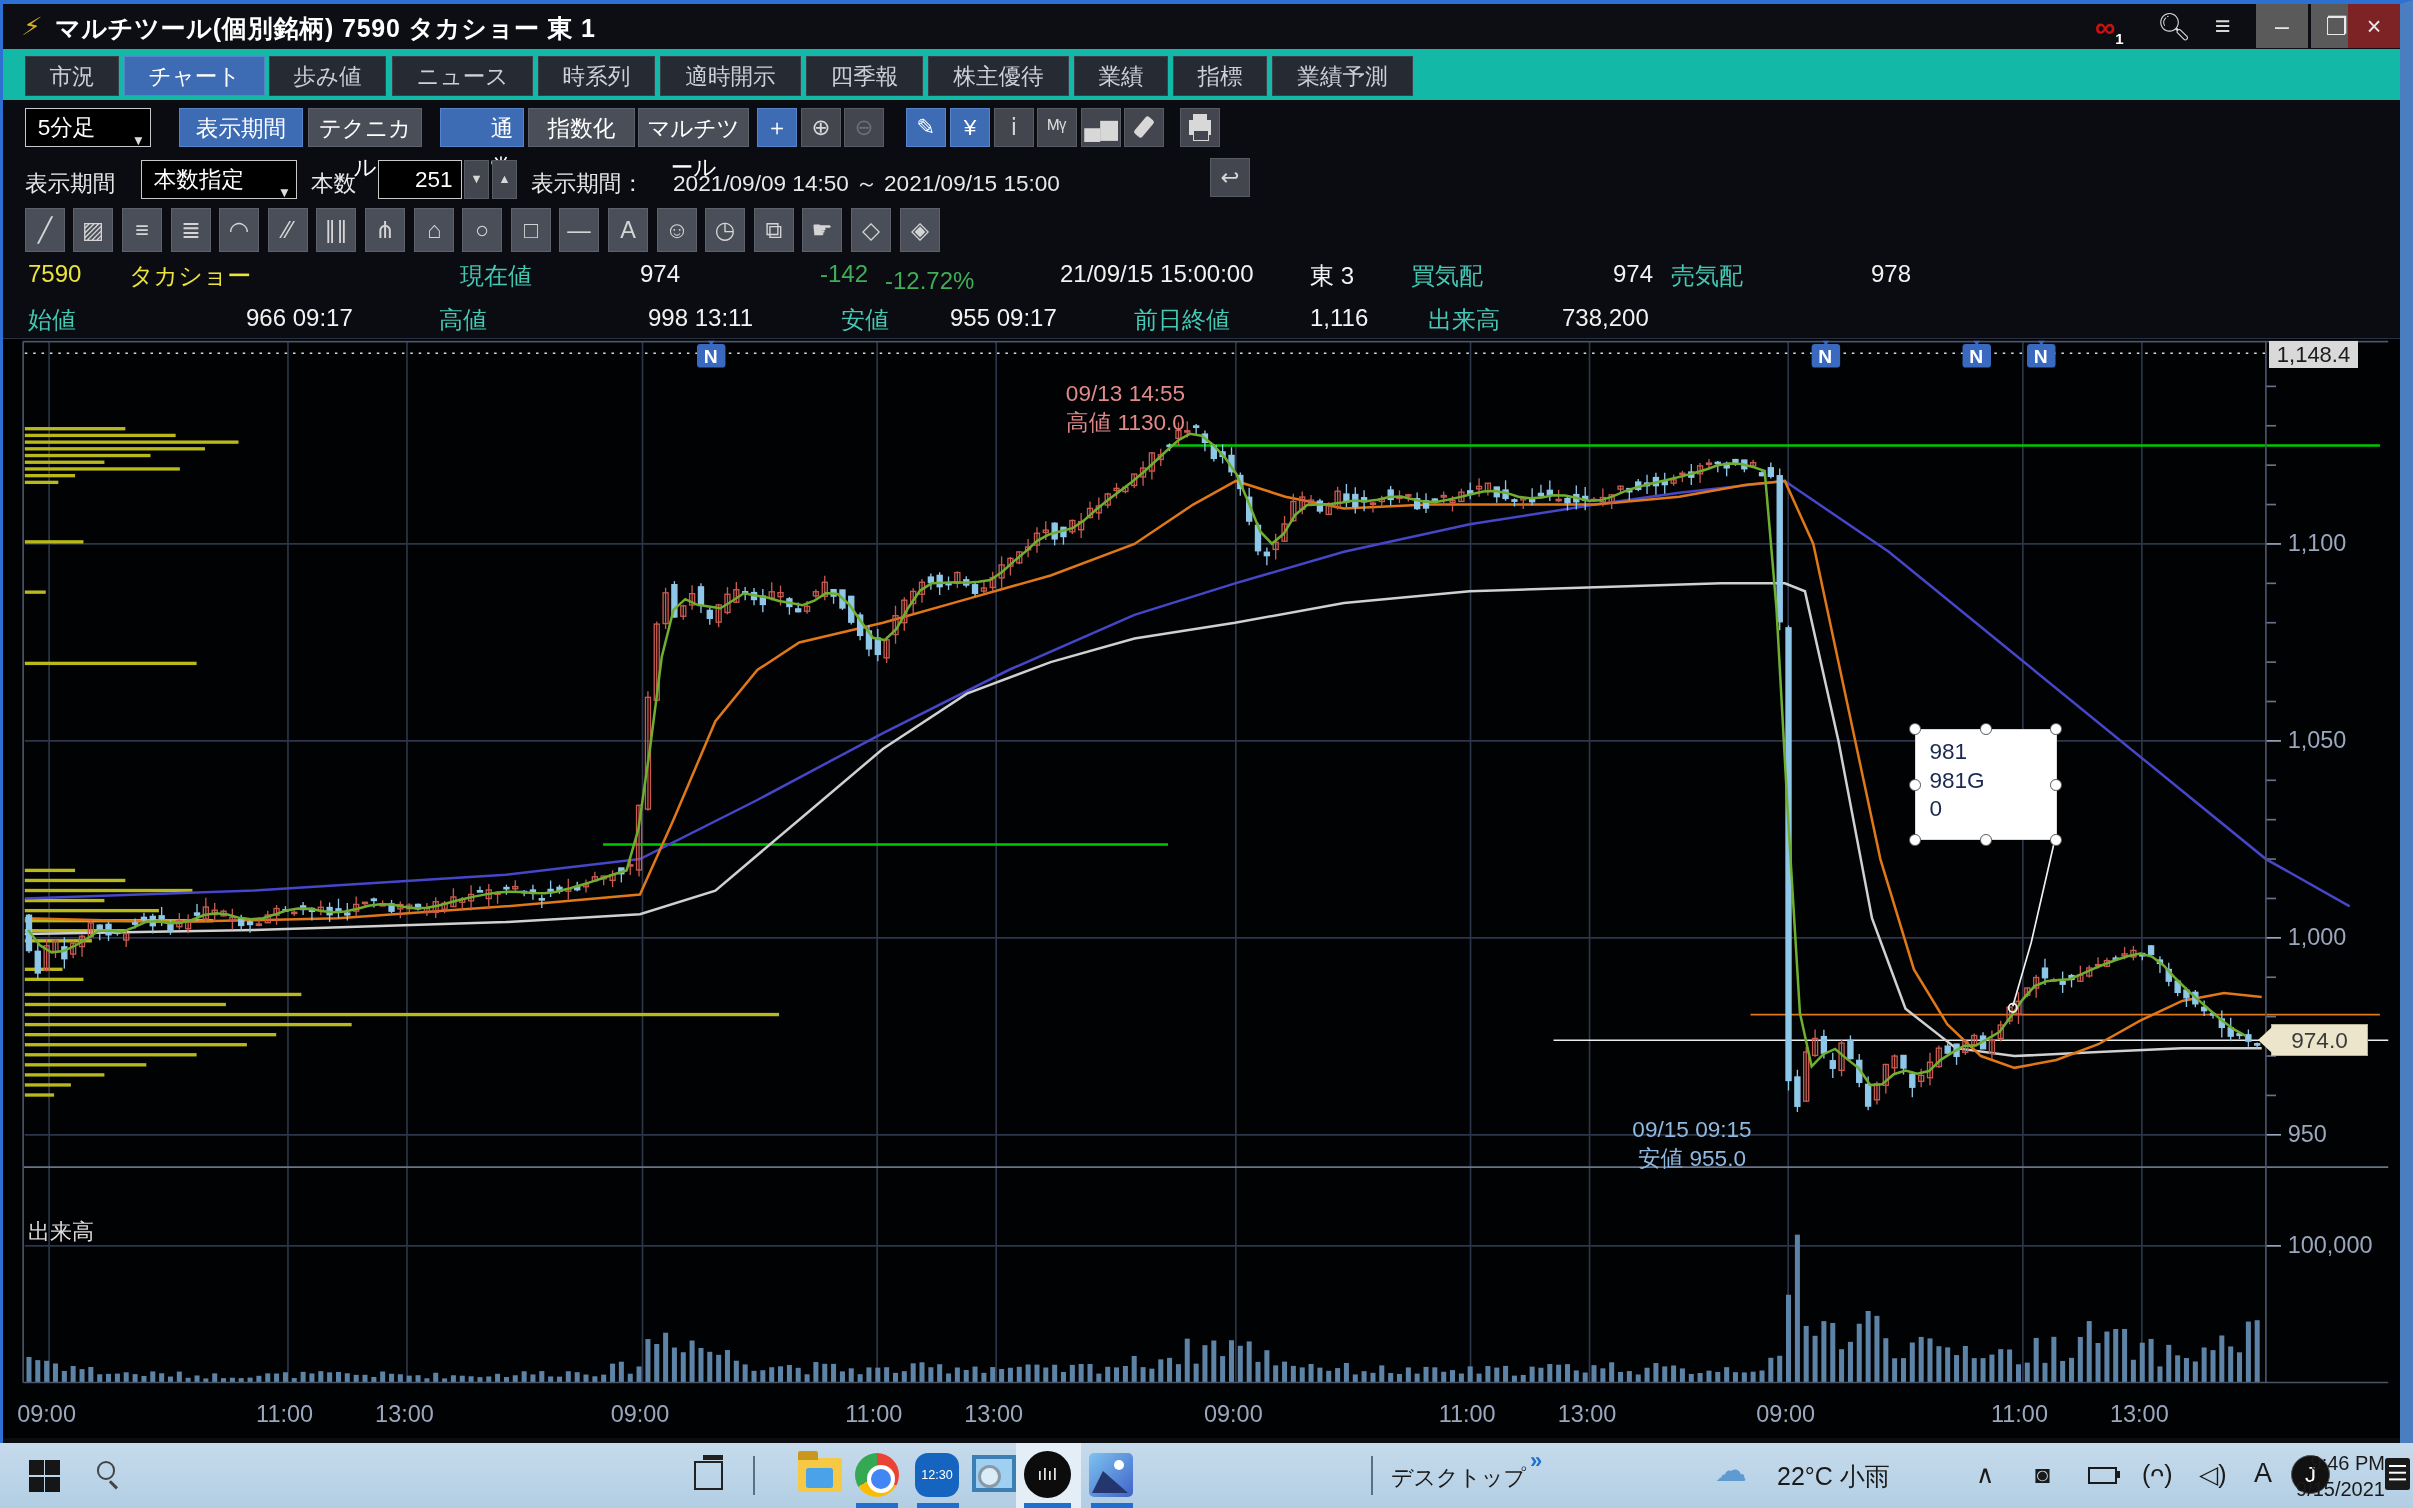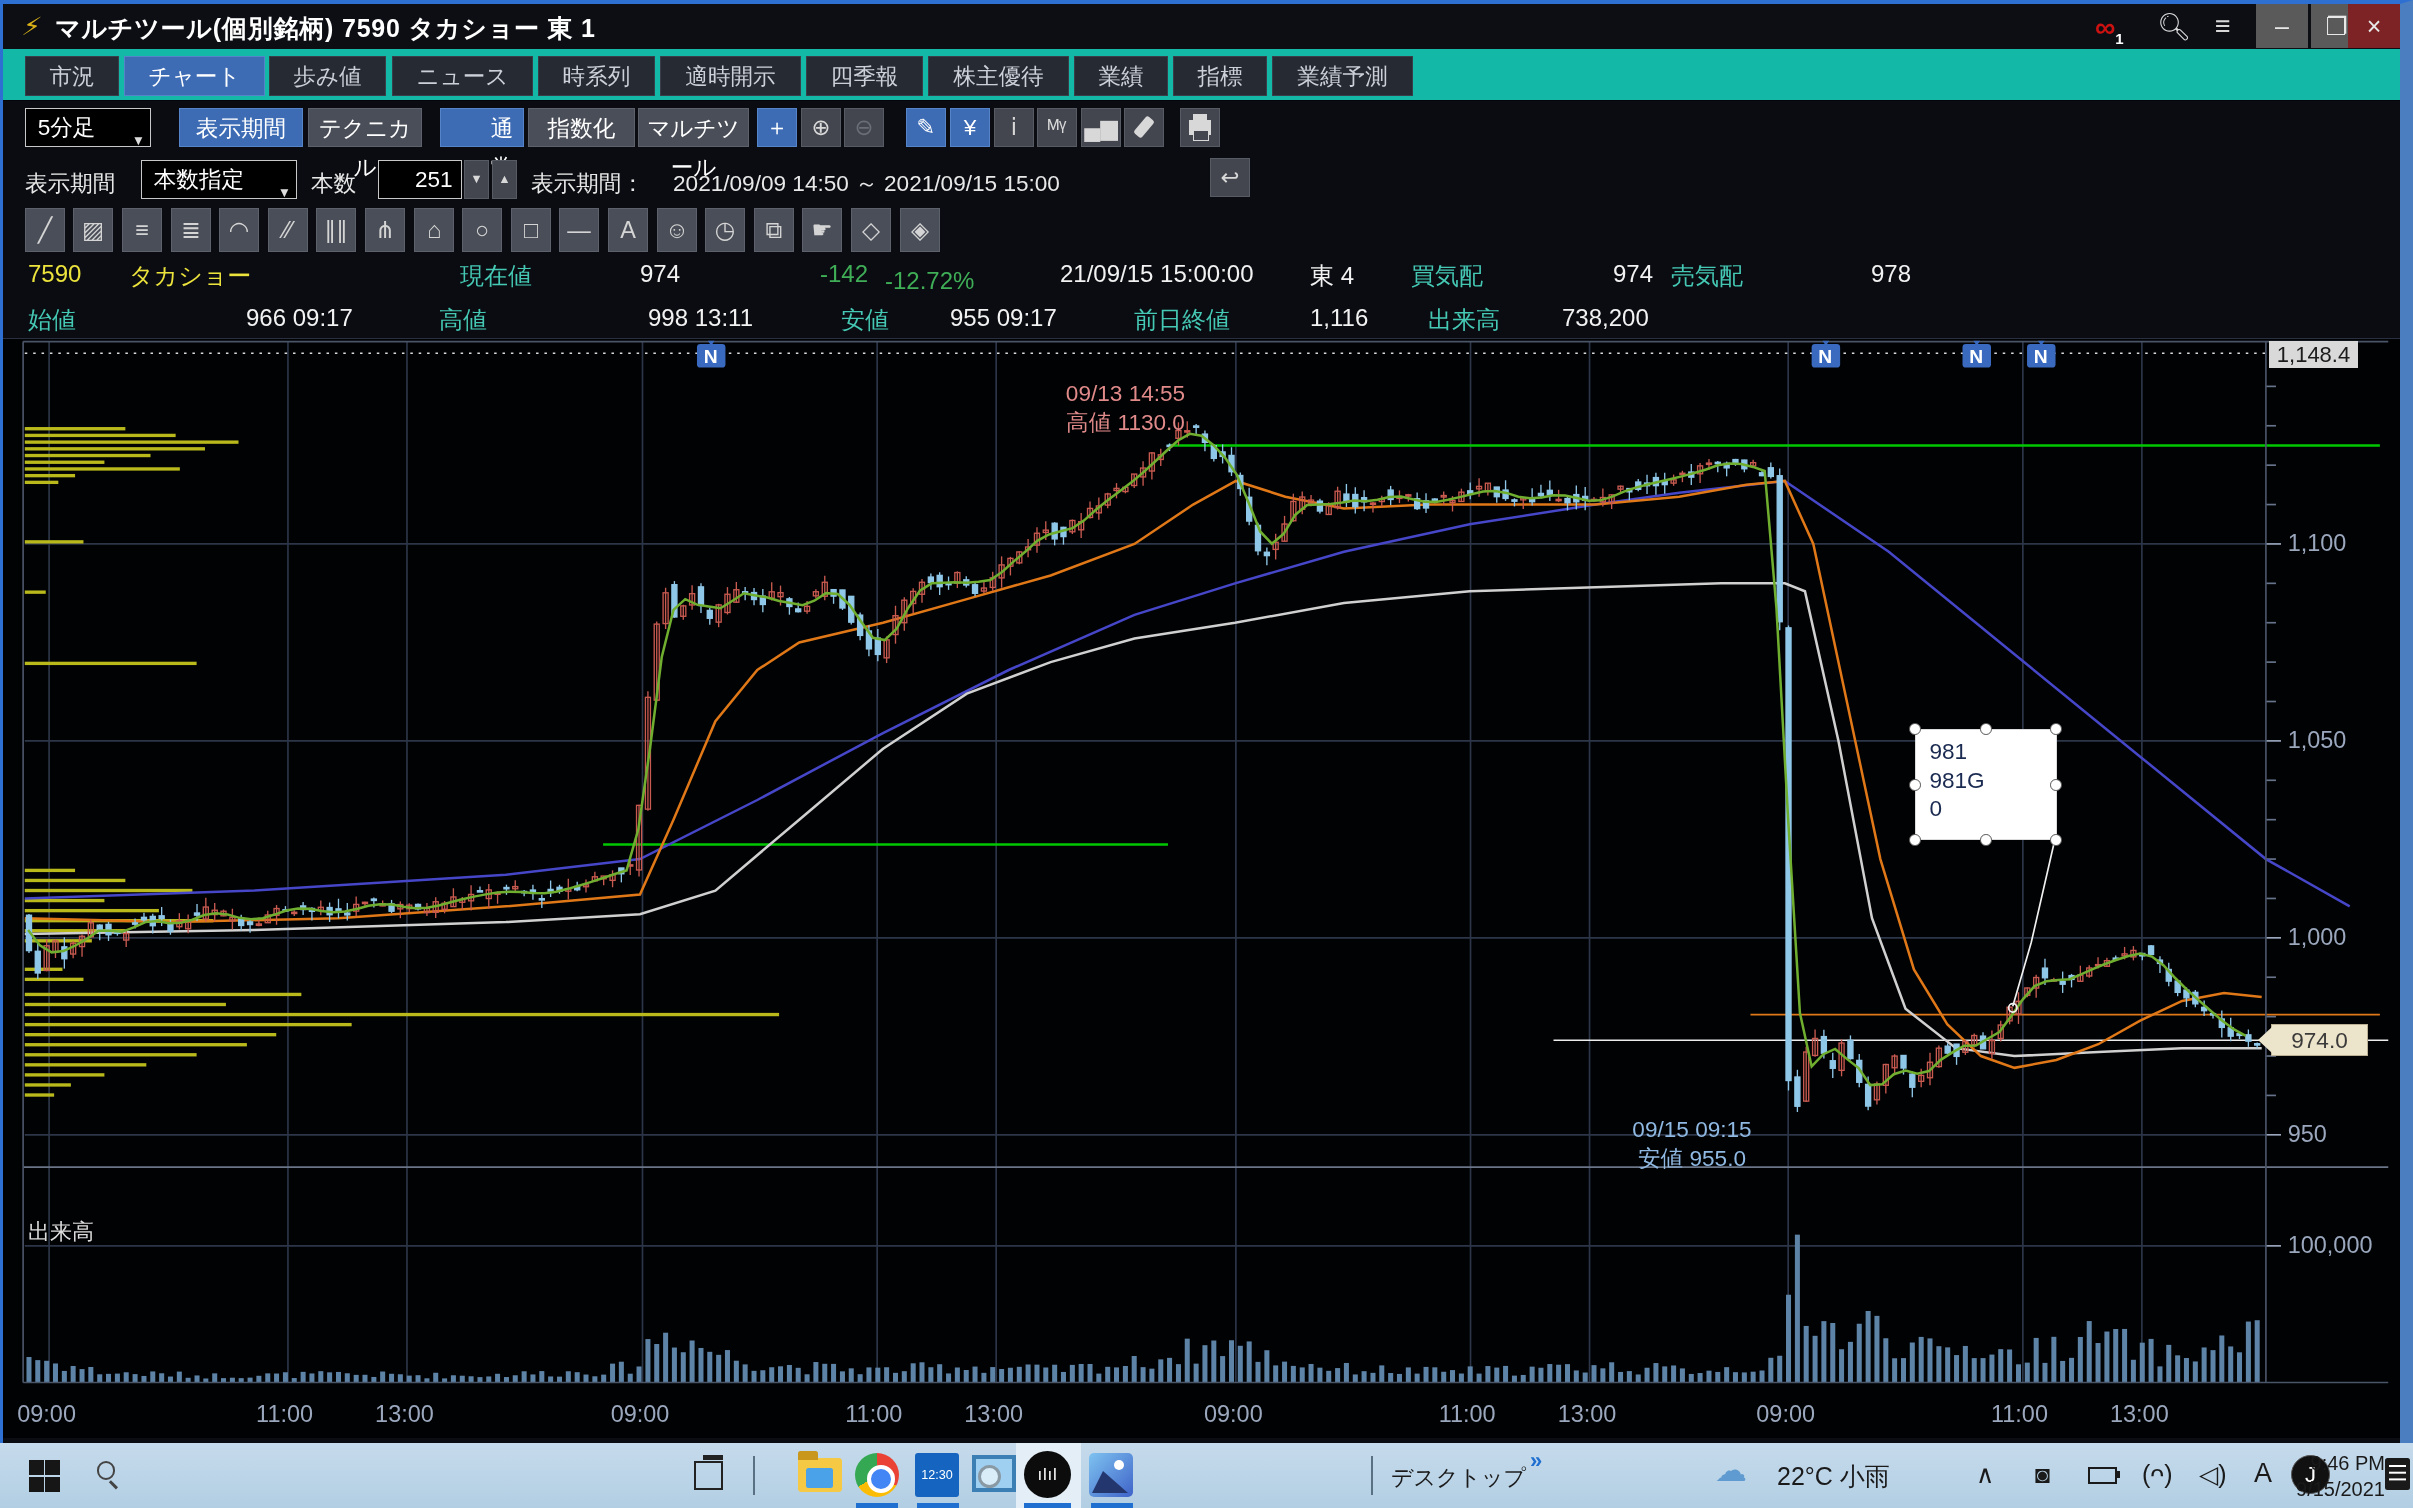--- a/index.html
+++ b/index.html
@@ -81,21 +81,21 @@
   .chev { position:absolute; left:1530px; top:5px; color:#1f6fd0; font-size:22px; font-weight:bold; }
   
   .folder { position:absolute; left:798px; top:15px; width:44px; height:34px; background:#f6c944; border-radius:3.4px; }
   .folder:before { content:""; position:absolute; left:0; top:-6.7px; width:20px; height:8.4px; background:#c9971c; border-radius:2.5px 2.5px 0 0; }
   .folder:after { content:""; position:absolute; left:8.4px; top:10px; width:27px; height:20px; background:#4aa3e8; border-radius:2.5px; }
   .chrome { position:absolute; left:855px; top:10px; width:44px; height:44px; border-radius:50%;
     background:conic-gradient(#ea4335 0 33%,#fbbc05 33% 66%,#34a853 66% 100%); }
   .chrome:after { content:""; position:absolute; left:11.7px; top:11.7px; width:20px; height:20px;
     background:#4285f4; border:4.2px solid #fff; border-radius:50%; }
   .bluetile { position:absolute; left:915px; top:10px; width:44px; height:44px; background:#1565c0;
-    color:#fff; font-size:12.6px; text-align:center; line-height:44px; border-radius:3px; }
+    color:#fff; font-size:12.6px; text-align:center; line-height:44px; border-radius:13px; }
   .magtool { position:absolute; left:972px; top:11.7px; width:44px; height:37px; border:4.2px solid #3c7fb5; background:#9fd0f2; }
   .magtool:after { content:""; position:absolute; left:1.7px; top:6.7px; width:17px; height:17px;
     border:3.4px solid #8a9aa5; border-radius:50%; background:#d9edf9; }
   .tradeapp { position:absolute; left:1024px; top:8.4px; width:47px; height:47px; background:#0c0c0c;
     border-radius:50%; color:#fff; font-size:17px; text-align:center; line-height:47px; letter-spacing:0.8px; }
   .photos { position:absolute; left:1089px; top:10px; width:44px; height:44px; border-radius:5px;
     background:linear-gradient(135deg,#7ec3f0,#3f63c9); }
   .photos:before { content:""; position:absolute; left:25px; top:6.7px; width:10px; height:10px; background:#fff; border-radius:50%; }
   .photos:after { content:""; position:absolute; left:3.4px; top:18.4px; border-left:11.7px solid transparent;
     border-right:25px solid transparent; border-bottom:22px solid #24366e; }
@@ -201,21 +201,21 @@
     </div>
 
   <div id="inforow1">
     <span class="yl" style="left:25px;">7590</span>
     <span class="yl" style="left:126px;">タカショー</span>
     <span class="cy" style="left:457px;">現在値</span>
     <span class="wh" style="left:637px;">974</span>
     <span class="gr" style="left:817px;">-142</span>
     <span class="gr" style="left:882px;margin-top:7px;">-12.72%</span>
     <span class="wh" style="left:1057px;">21/09/15  15:00:00</span>
-    <span class="wh" style="left:1307px;">東 4</span>
+    <span class="wh" style="left:1307px;">東 3</span>
     <span class="cy" style="left:1408px;">買気配</span>
     <span class="wh" style="left:1610px;">974</span>
     <span class="cy" style="left:1668px;">売気配</span>
     <span class="wh" style="left:1868px;">978</span>
   </div>
 
   <div id="inforow2">
     <span class="cy" style="left:25px;">始値</span>
     <span class="wh" style="left:243px;">966  09:17</span>
     <span class="cy" style="left:436px;">高値</span>

